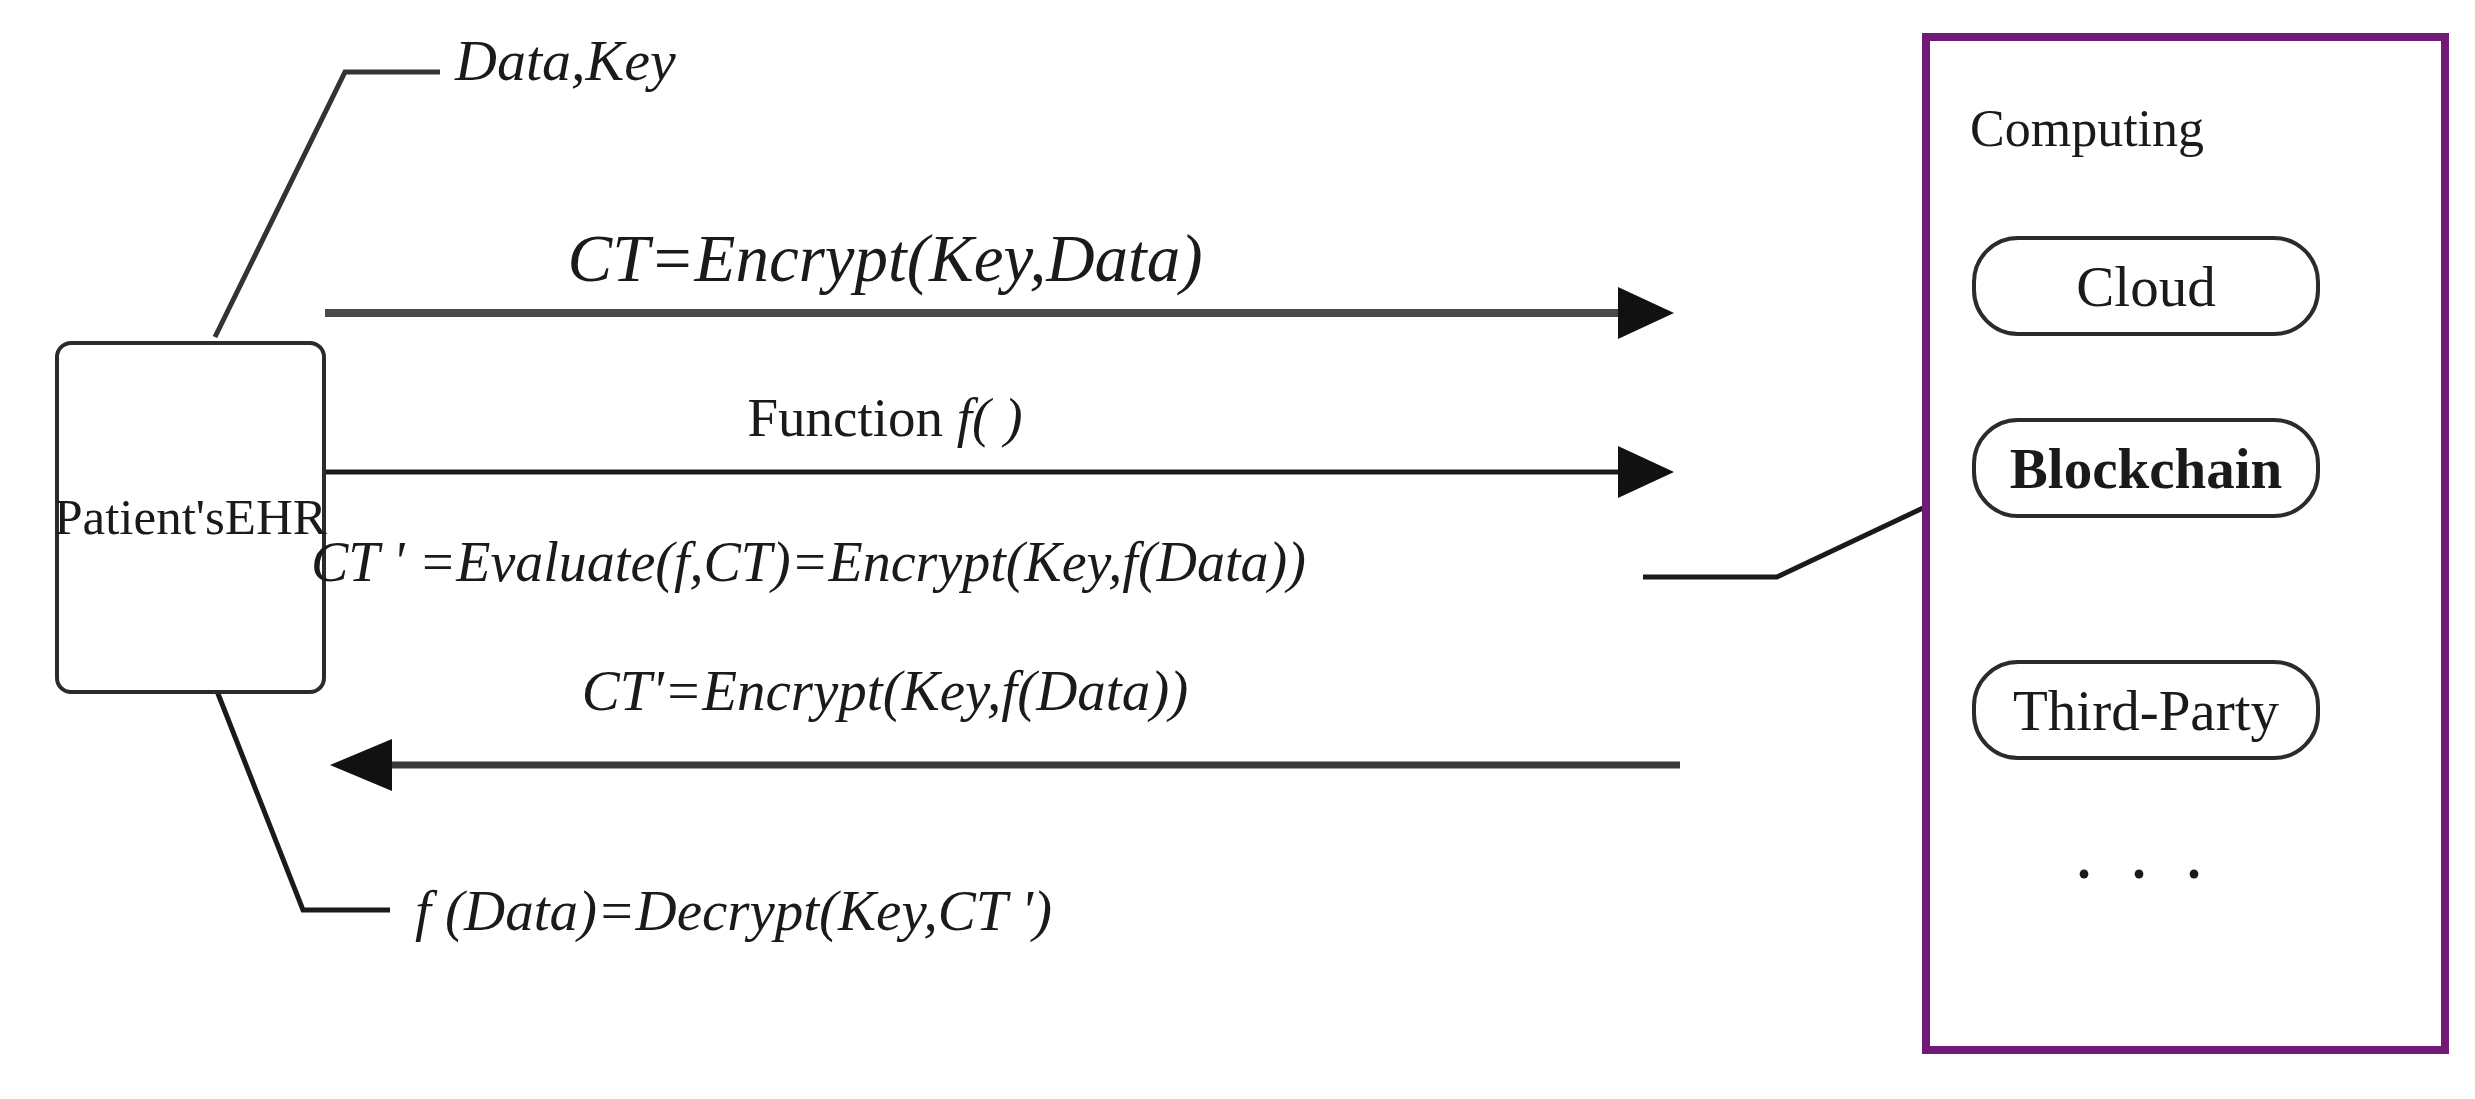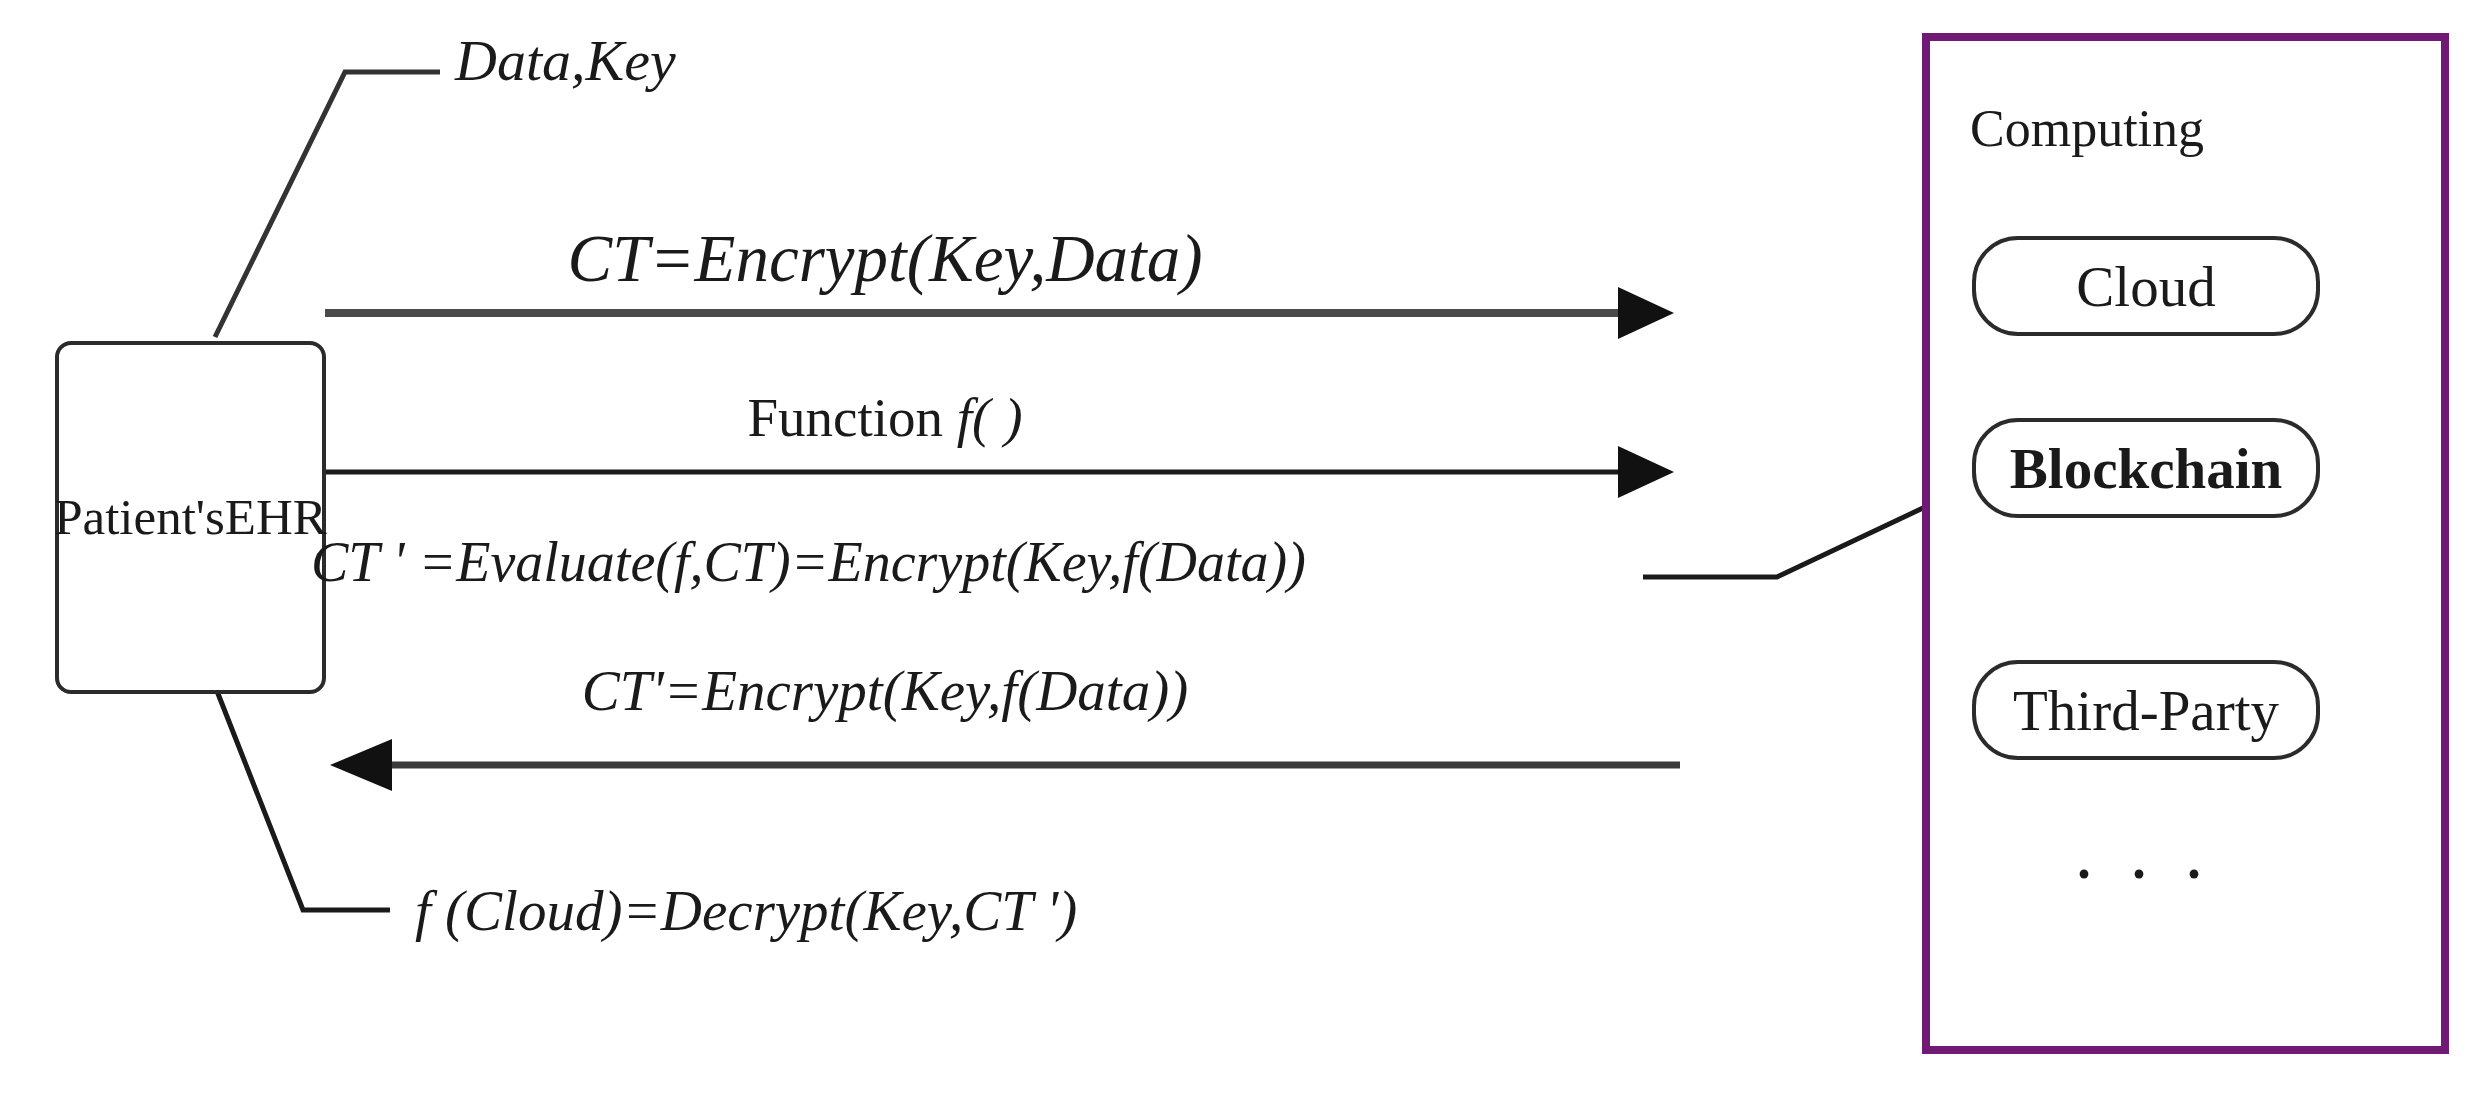--- a/index.html
+++ b/index.html
@@ -118,21 +118,21 @@
   <div class="txt italic msg-center msg1">CT=Encrypt(Key,Data)</div>
 
   <div class="txt msg-center msg2">
     <span>Function </span><span class="italic">f( )</span>
   </div>
 
   <div class="txt italic msg3">CT ' =Evaluate(f,CT)=Encrypt(Key,f(Data))</div>
 
   <div class="txt italic msg-center msg4">CT'=Encrypt(Key,f(Data))</div>
 
-  <div class="txt italic msg5">f (Cloud)=Decrypt(Key,CT ')</div>
+  <div class="txt italic msg5">f (Data)=Decrypt(Key,CT ')</div>
 
   <div class="computing-box">
     <div class="computing-title">Computing</div>
 
     <div class="pill pill-cloud">
       <span>Cloud</span>
     </div>
 
     <div class="pill pill-blockchain">
       <span>Blockchain</span>

